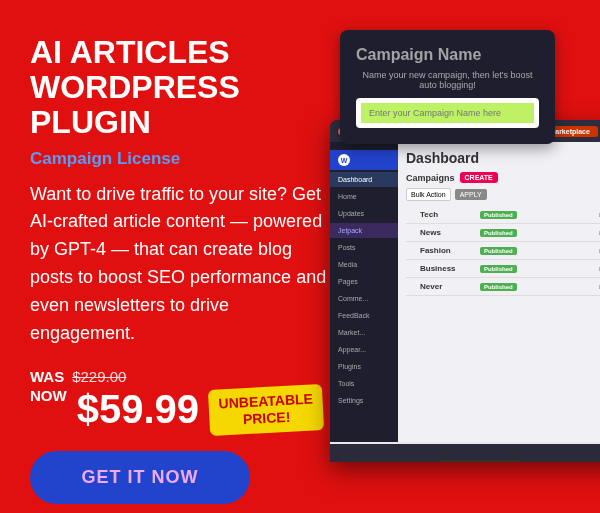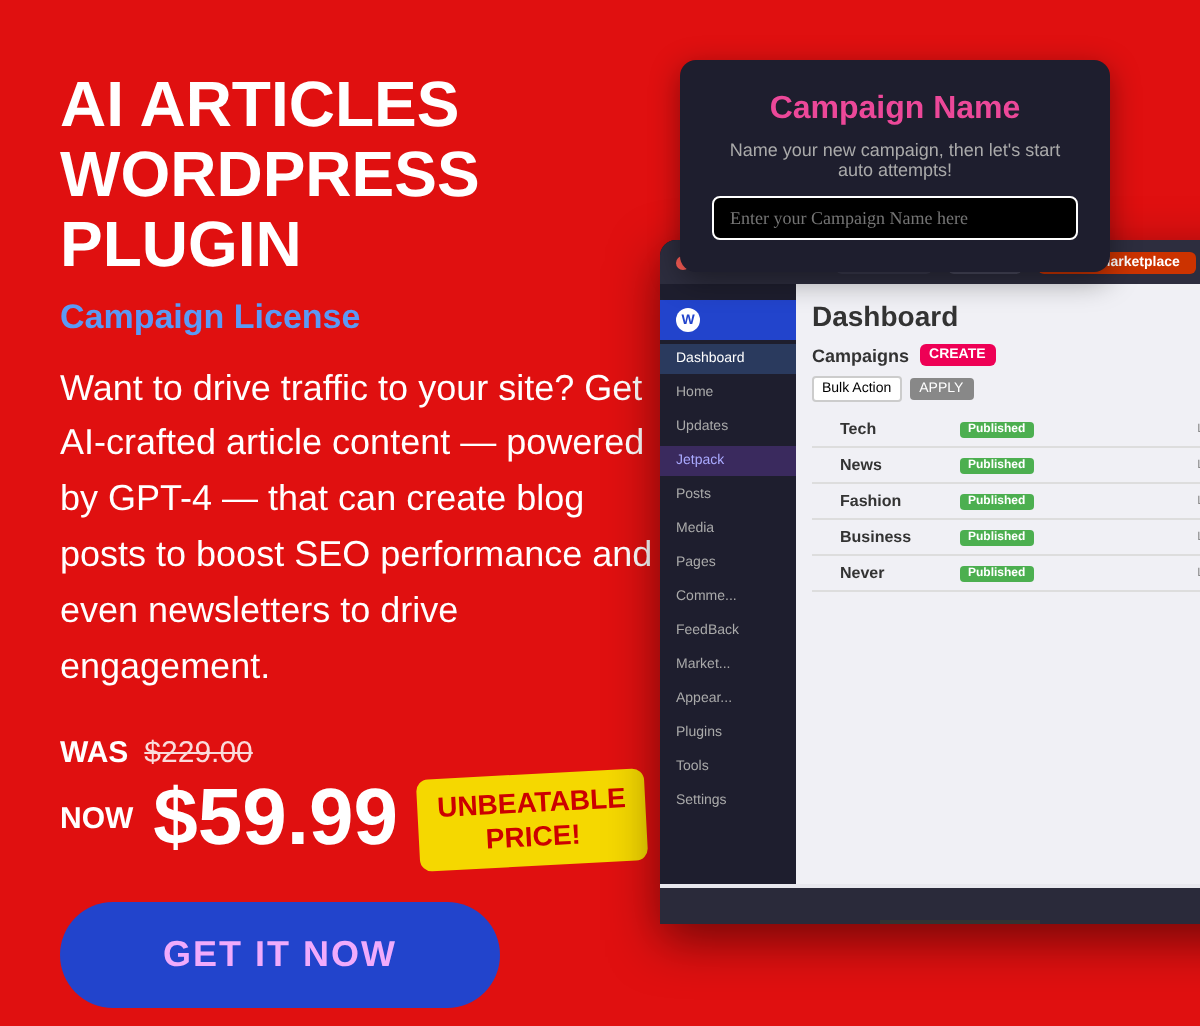--- a/index.html
+++ b/index.html
@@ -71,21 +71,21 @@
       color: #ffffff;
     }
     .was-price {
       font-size: 15px;
       color: #ffffff;
       text-decoration: line-through;
       opacity: 0.85;
     }
     .now-row {
       display: flex;
-      align-items: center;
+      align-items: flex-start;
       gap: 10px;
     }
     .now-label {
       font-size: 15px;
       font-weight: 700;
       color: #ffffff;
     }
     .now-price {
       font-size: 40px;
       font-weight: 900;
@@ -127,39 +127,37 @@
       width: 215px;
       background: #1e1e2e;
       border-radius: 8px;
       padding: 16px;
       z-index: 10;
       box-shadow: 0 4px 15px rgba(0,0,0,0.4);
     }
     .campaign-card-title {
       font-size: 16px;
       font-weight: 700;
-      color: #ec4899;
-      text-align: center;
+      color: #a3a3a3;
       margin-bottom: 6px;
     }
     .campaign-card-sub {
       font-size: 9px;
       color: #aaaaaa;
       text-align: center;
       margin-bottom: 8px;
     }
     .campaign-input {
       width: 100%;
-      background: #000000;
-      border: 1px solid #ffffff;
+      background: #bef264;
+      border: 5px solid #ffffff;
       border-radius: 4px;
       padding: 5px 8px;
       color: #777;
       font-size: 9px;
-      font-family: Liberation Serif, serif;
     }
 
     
     .dashboard-mockup {
       position: absolute;
       top: 90px;
       left: -10px;
       right: 0px;
       width: 320px;
       background: #1a1a2a;
@@ -357,21 +355,21 @@
       </div>
     </div>
 
     <button class="cta-button">GET IT NOW</button>
   </div>
 
   <div class="right-panel">
 
     <div class="campaign-card">
       <div class="campaign-card-title">Campaign Name</div>
-      <div class="campaign-card-sub">Name your new campaign, then let's start auto attempts!</div>
+      <div class="campaign-card-sub">Name your new campaign, then let's boost auto blogging!</div>
       <input class="campaign-input" placeholder="Enter your Campaign Name here" style="">
     </div>
 
     <div class="dashboard-mockup">
       <div class="dash-topbar">
         <div class="dash-dot" style="background:#ff5f57;"></div>
         <div class="dash-dot" style="background:#febc2e;"></div>
         <div class="dash-dot" style="background:#28c840;"></div>
         <div style="flex:1; display:flex; justify-content:center; align-items:center; gap:8px;">
           <div style="background:#3a3a4e;padding:2px 8px;border-radius:3px;font-size:7px;color:#aaa;">All the R...</div>

